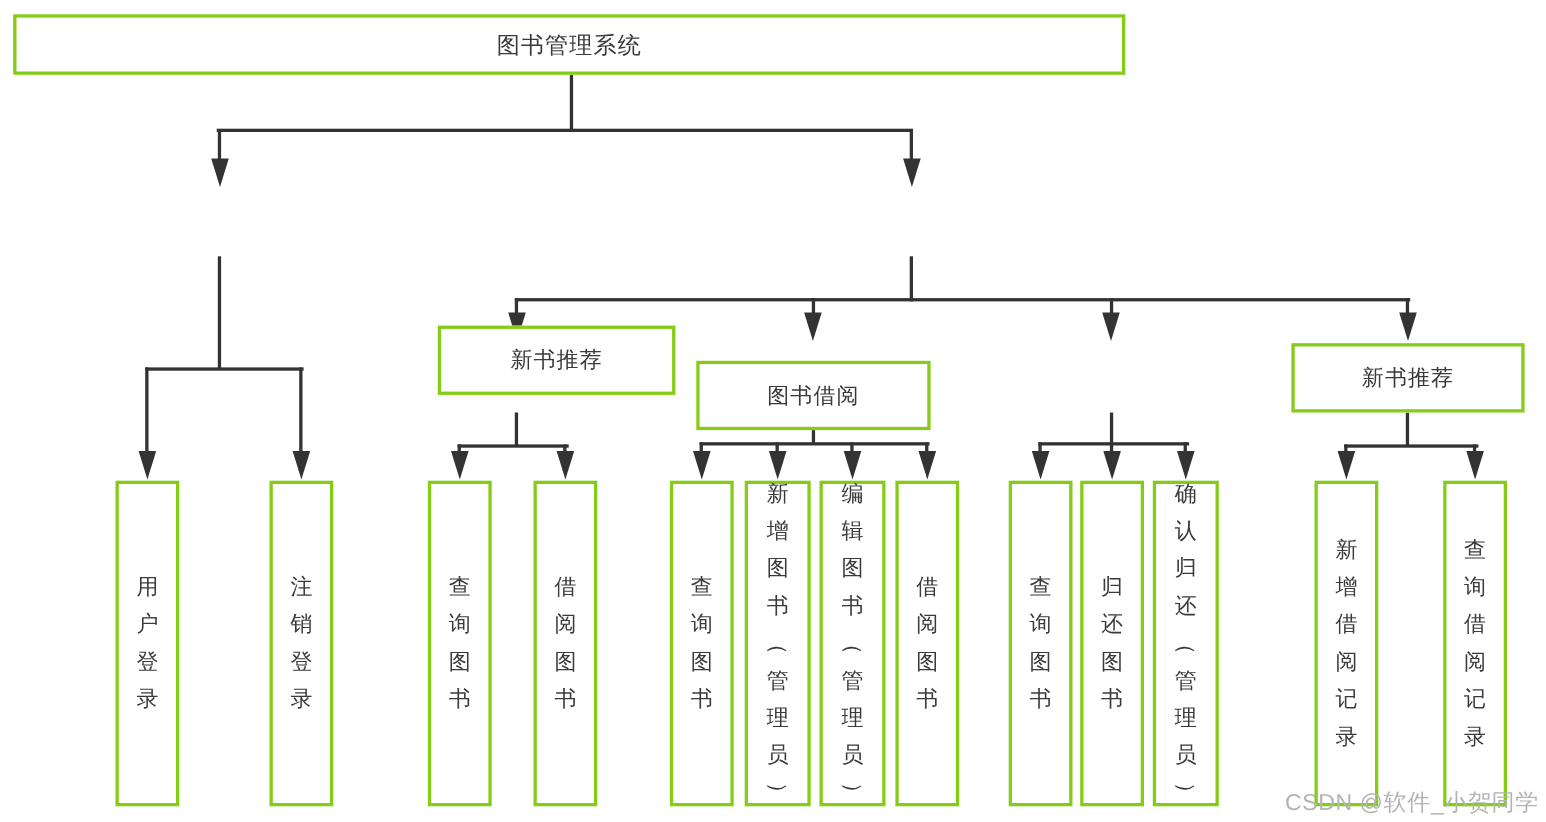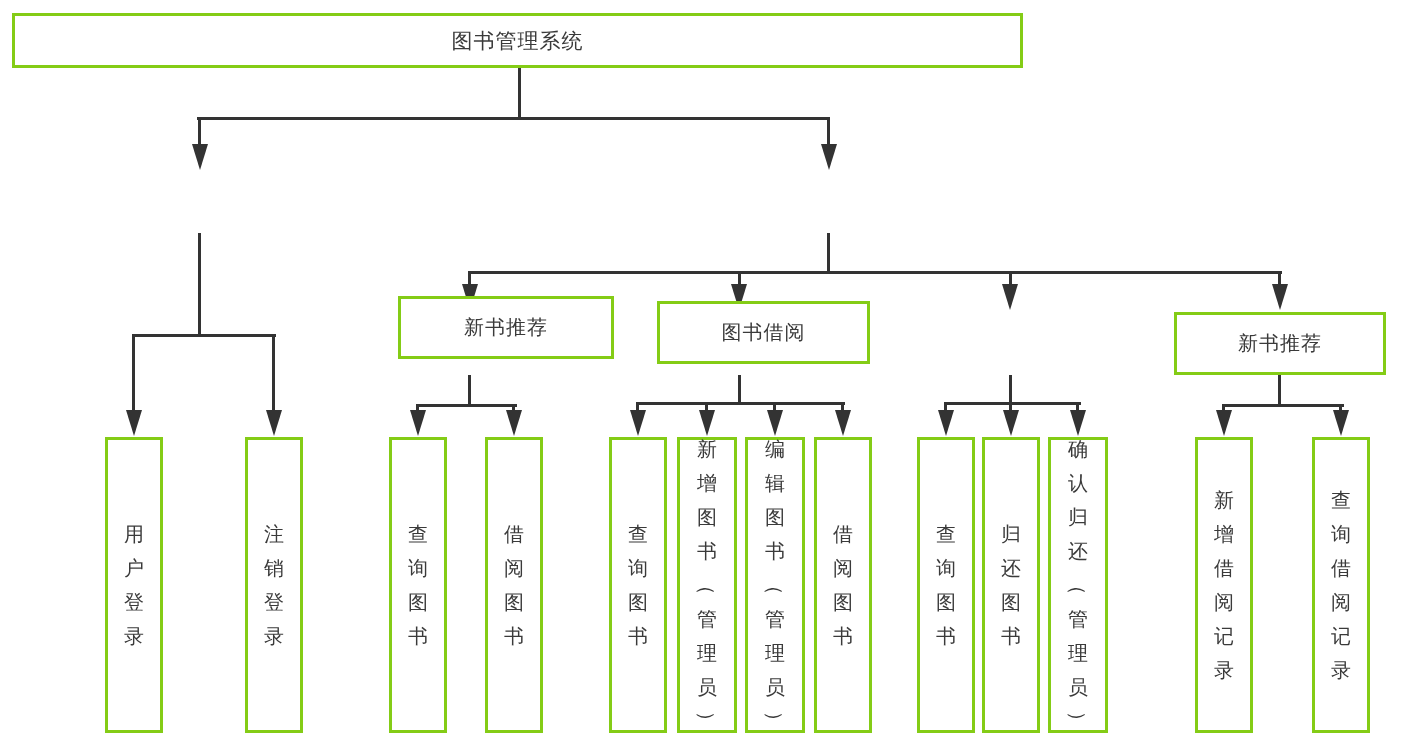--- a/index.html
+++ b/index.html
@@ -93,21 +93,21 @@
   <div class="ah" style="left:1333px;top:410px;"></div>
 
   <div class="box hbox root" style="left:12px;top:13px;width:1011px;height:55px;">
     <span>图书管理系统</span>
   </div>
 
 
   <div class="box hbox" style="left:362px;top:296px;width:216px;height:63px;margin-left:36px;">
     <span>新书推荐</span>
   </div>
-  <div class="box hbox" style="left:633px;top:301px;width:213px;height:63px;margin-left:24px;">
+  <div class="box hbox" style="left:633px;top:328px;width:213px;height:63px;">
     <span>图书借阅</span>
   </div>
   <div class="box hbox" style="left:1174px;top:312px;width:212px;height:63px;">
     <span>新书推荐</span>
   </div>
 
   <div class="box leaf" style="left:105px;top:437px;width:58px;height:296px;">
     <div class="vtext">
         <div>用</div>
         <div>户</div>
@@ -228,13 +228,14 @@
     <div class="vtext">
         <div>查</div>
         <div>询</div>
         <div>借</div>
         <div>阅</div>
         <div>记</div>
         <div>录</div>
       </div>
   </div>
 
+  <div class="watermark">CSDN @软件_小贺同学</div>
 </div>
 
 </body></html>

